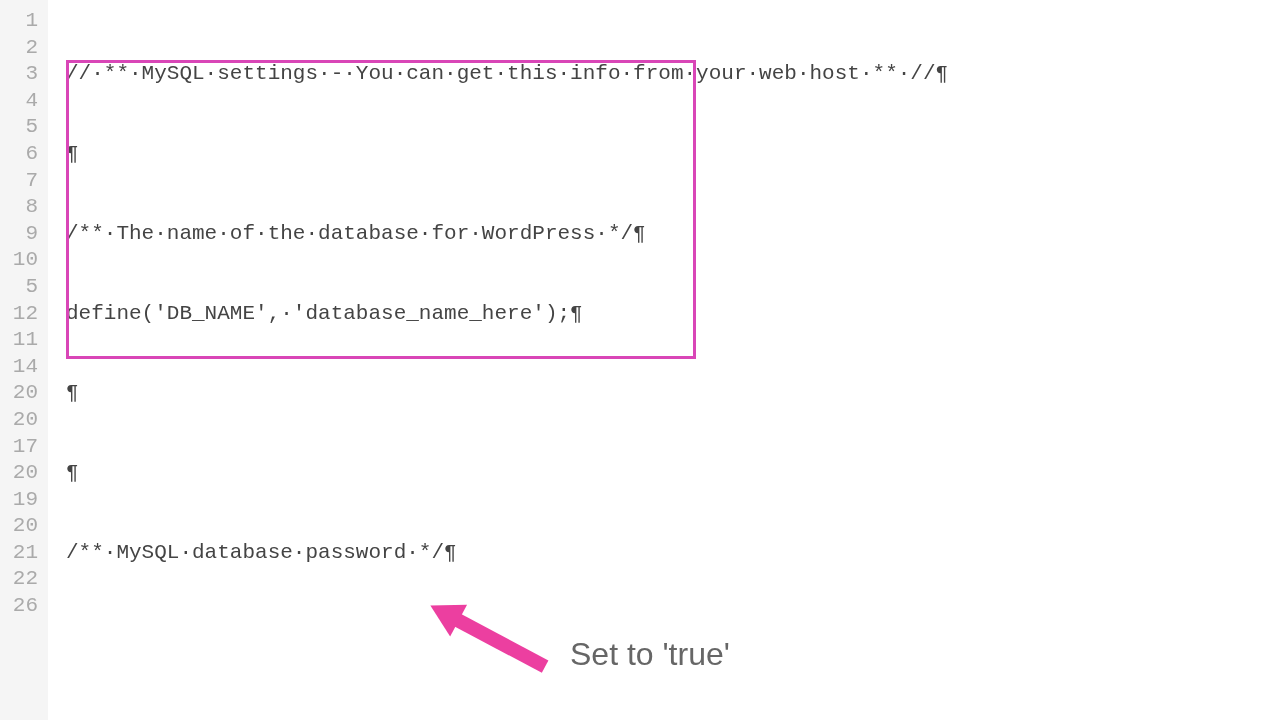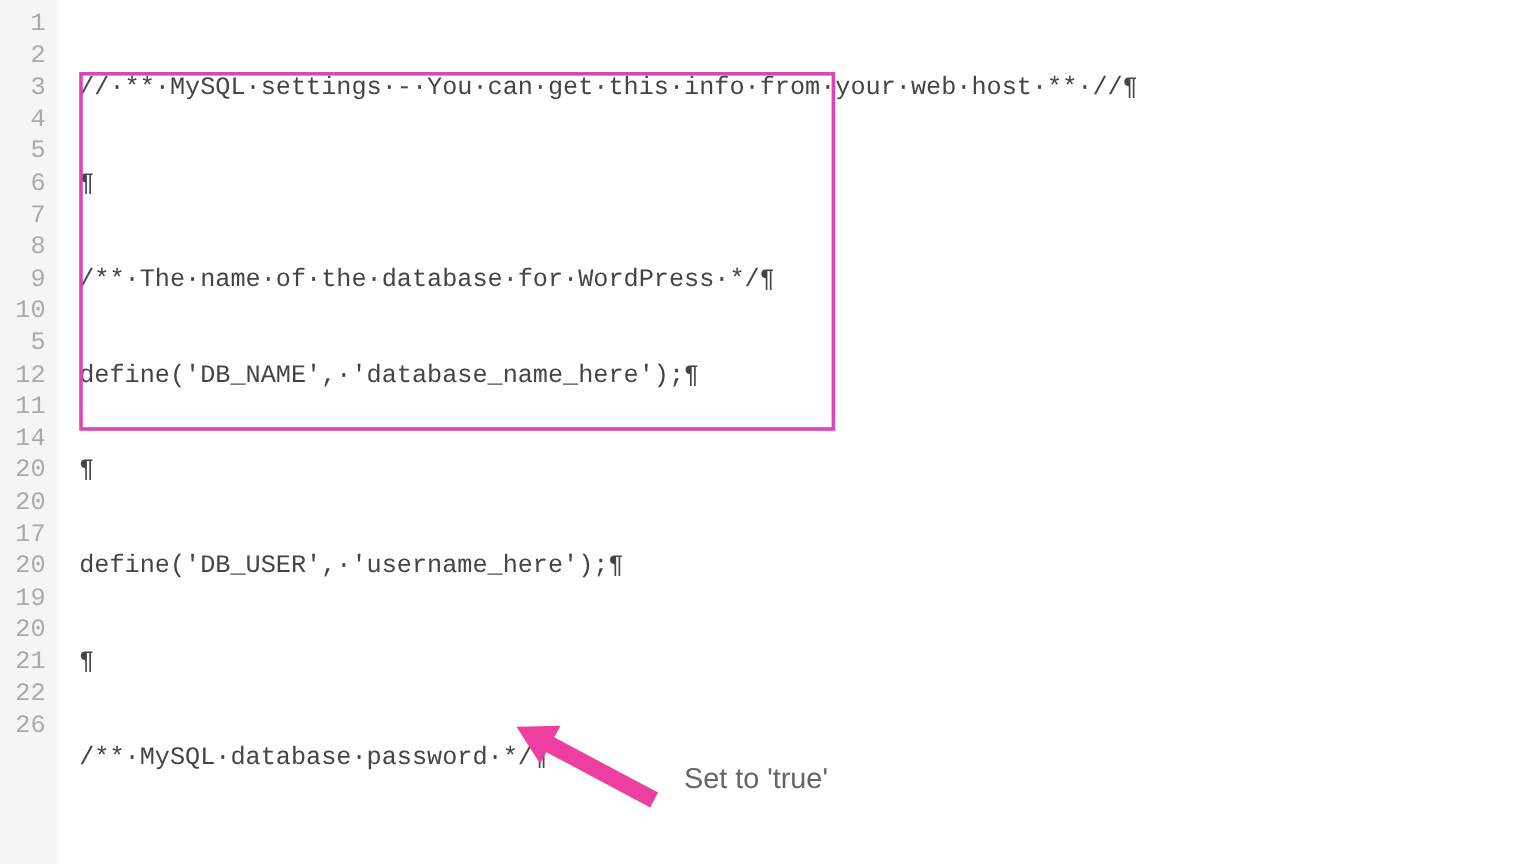--- a/index.html
+++ b/index.html
@@ -74,21 +74,21 @@
     height: 0;
     border-right: 32px solid #ec3fa0;
     border-top: 18px solid transparent;
     border-bottom: 18px solid transparent;
   }
   .annotation {
     position: absolute;
     left: 570px;
     top: 636px;
     font-family: Arial, sans-serif;
-    font-size: 24px;
+    font-size: 32px;
     color: #666;
   }
 </style>
 </head>
 <body>
 
 <div class="editor">
   <div class="gutter">
     <div class="ln">1</div>
     <div class="ln">2</div>
@@ -114,21 +114,20 @@
     <div class="ln">22</div>
     <div class="ln">26</div>
   </div>
 
   <div class="code">
     <div class="line">//·**·MySQL·settings·-·You·can·get·this·info·from·your·web·host·**·//¶</div>
     <div class="line">¶</div>
     <div class="line">/**·The·name·of·the·database·for·WordPress·*/¶</div>
     <div class="line">define('DB_NAME',·'database_name_here');¶</div>
     <div class="line">¶</div>
-    <div class="line">define('DB_USER',·'username_here');¶</div>
     <div class="line">¶</div>
     <div class="line">/**·MySQL·database·password·*/¶</div>
     
     
     
     
     
     
     
     

